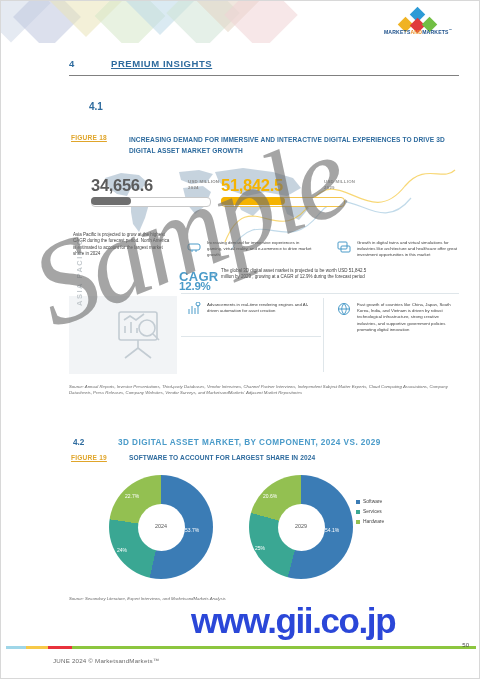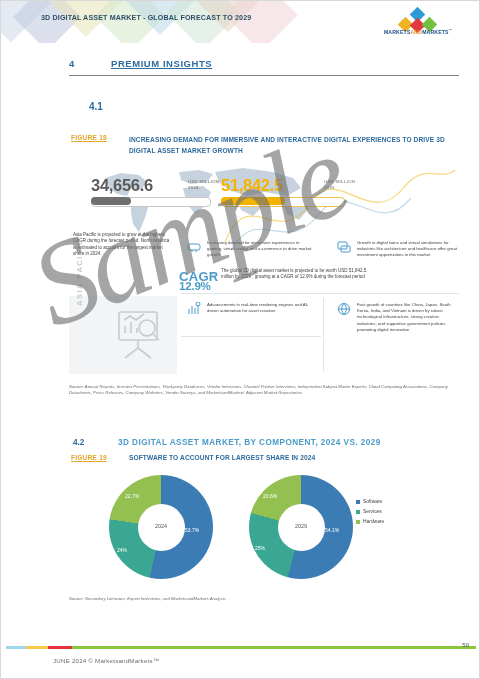--- a/index.html
+++ b/index.html
@@ -125,21 +125,20 @@
   <div id="hdr-deco">
     <div class="dia" style="left:-18px;top:-26px;width:56px;height:56px;background:#cfd8e8;"></div>
     <div class="dia" style="left:22px;top:-8px;width:48px;height:48px;background:#bfc6de;"></div>
     <div class="dia" style="left:56px;top:-34px;width:58px;height:58px;background:#e9e4b8;"></div>
     <div class="dia" style="left:104px;top:-10px;width:50px;height:50px;background:#d6e7c9;"></div>
     <div class="dia" style="left:130px;top:-36px;width:58px;height:58px;background:#bcd9e8;"></div>
     <div class="dia" style="left:176px;top:-14px;width:52px;height:52px;background:#cfe3d6;"></div>
     <div class="dia" style="left:200px;top:-34px;width:54px;height:54px;background:#e3d4c2;"></div>
     <div class="dia" style="left:234px;top:-12px;width:52px;height:52px;background:#f0d3d6;"></div>
   </div>
-  <div id="hdr-title">3D DIGITAL ASSET MARKET - GLOBAL FORECAST TO 2029</div>
 
   <div id="logo">
     <div class="lgd" style="left:37px;top:0px;background:#2e9bd6;"></div>
     <div class="lgd" style="left:25px;top:10px;background:#f0b323;"></div>
     <div class="lgd" style="left:37px;top:11px;background:#e03a3e;"></div>
     <div class="lgd" style="left:49px;top:10px;background:#72bf44;"></div>
     <div class="lgtext">
       <span>MARKETS</span><i>AND</i><span>MARKETS</span><sup>™</sup>
     </div>
   </div>
@@ -293,14 +292,15 @@
   <div id="fbar">
     <i style="left:0;width:20px;background:#9fd6e8;"></i>
     <i style="left:20px;width:22px;background:#f7c948;"></i>
     <i style="left:42px;width:24px;background:#e8323c;"></i>
     <i style="left:66px;width:404px;background:#8cc63f;"></i>
   </div>
   <div id="pageno">50</div>
   <div id="fnote">JUNE 2024 © MarketsandMarkets™</div>
 
   <div id="wm-sample">Sample</div>
+  <div id="wm-gii">www.gii.co.jp</div>
 
 </div>
 
 </body></html>

